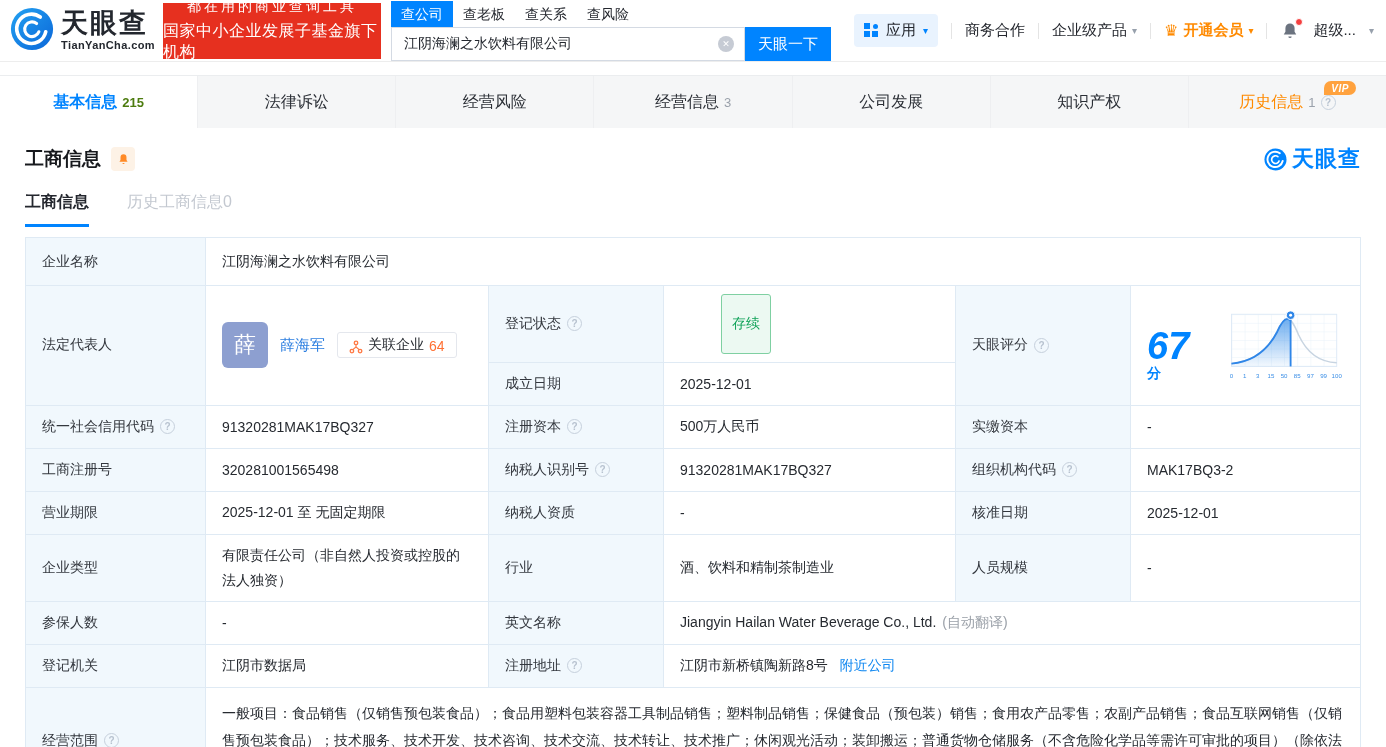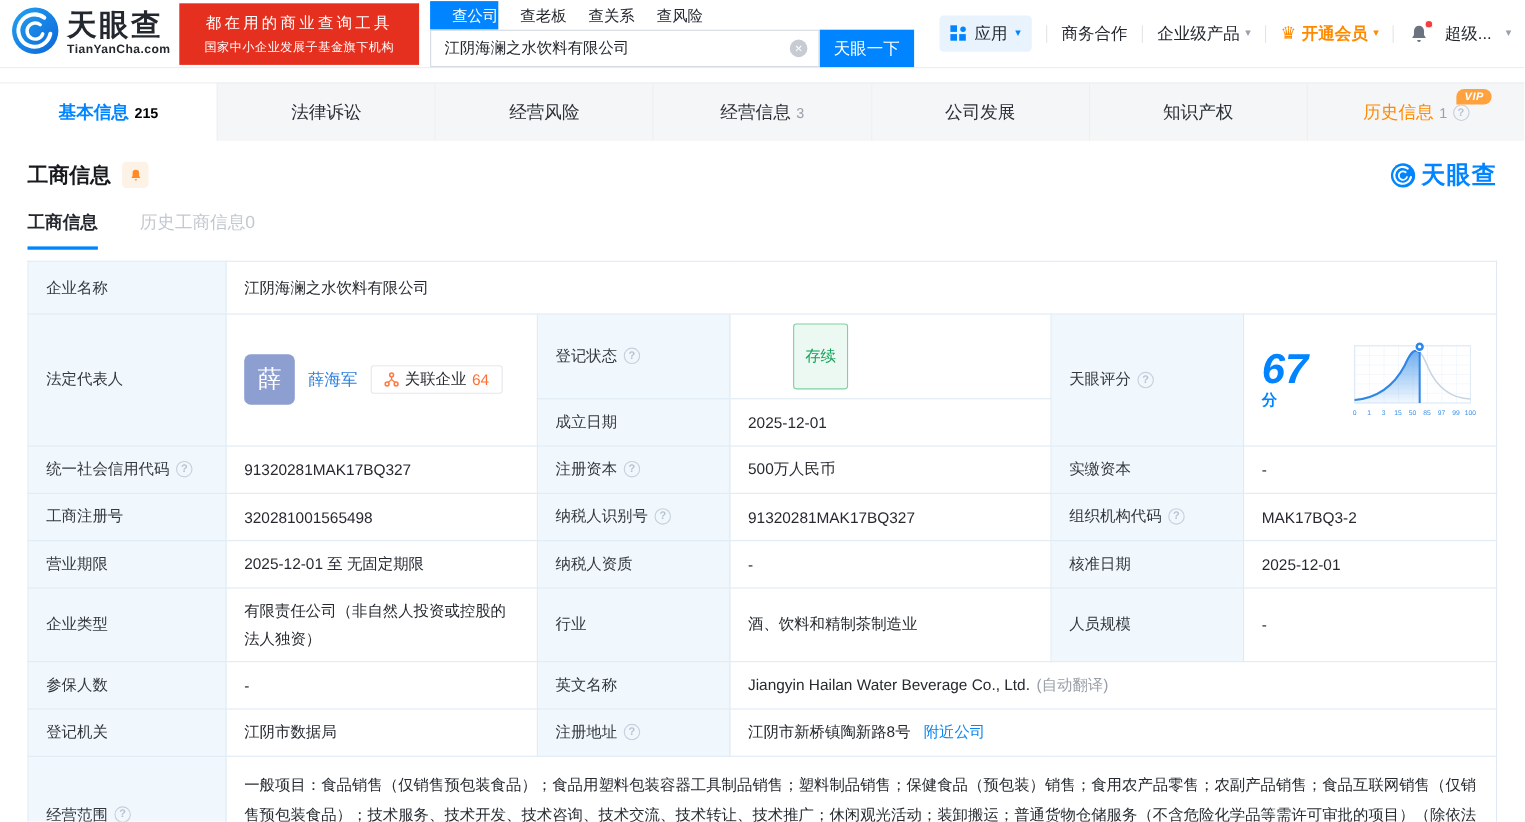--- a/index.html
+++ b/index.html
@@ -9,24 +9,24 @@
   }
   
   .topbar { height:62px; display:flex; align-items:center; padding:0 12px 0 10px; border-bottom:1px solid #ededed; }
   .logo { display:flex; align-items:center; gap:7px; cursor:pointer; }
   .logo-txt { display:flex; flex-direction:column; line-height:1; }
   .logo-name { font-size:27px; font-weight:bold; color:#23272e; letter-spacing:2px; }
   .logo-domain { font-size:11px; font-weight:bold; color:#23272e; margin-top:3px; letter-spacing:.4px; }
   .promo { width:218px; height:56px; margin-left:8px; background:#e6301f; color:#fff;
     display:flex; flex-direction:column; align-items:center; justify-content:center; }
   .promo-l1 { font-size:14px; font-weight:normal; letter-spacing:3px; }
-  .promo-l2 { font-size:11px; letter-spacing:.5px; margin-top:5px; }
+  .promo-l2 { font-size:16px; letter-spacing:.5px; margin-top:5px; }
   .searchwrap { margin-left:10px; width:440px; align-self:stretch; display:flex; flex-direction:column; }
   .stabs { display:flex; height:26px; margin-top:1px; }
-  .stab { width:62px; text-align:right; font-size:14px; line-height:26px; color:#24272e; cursor:pointer; }
+  .stab { width:62px; text-align:center; font-size:14px; line-height:26px; color:#24272e; cursor:pointer; }
   .stab.active { background:#0084ff; color:#fff; }
   .srow { display:flex; height:35px; }
   .sbox { flex:1; border:1px solid #d4dae3; background:#fff; display:flex; align-items:center; position:relative; }
   .sbox input { border:0; outline:0; width:100%; font-size:14px; color:#23272e; padding:0 34px 0 12px; font-family:inherit; background:transparent; }
   .clear-btn { position:absolute; right:10px; width:16px; height:16px; border-radius:50%; background:#c6cbd4;
     color:#fff; font-size:9px; line-height:16px; text-align:center; cursor:pointer; }
   .sbtn { width:86px; background:#0084ff; color:#fff; border:0; font-size:15px; cursor:pointer; font-family:Liberation Sans, sans-serif; }
   .hmenu { margin-left:auto; display:flex; align-items:center; gap:13px; font-size:15px; color:#24272e; white-space:nowrap; }
   .appbtn { background:#e9f3fe; border-radius:4px; padding:7px 10px; display:flex; align-items:center; gap:7px; cursor:pointer; }
   .grid-icon { width:15px; height:15px; display:grid; grid-template-columns:6px 6px; grid-template-rows:6px 6px; gap:2px; }
@@ -41,21 +41,21 @@
   .crown { color:#ff8a00; font-size:16px; line-height:1; }
   .bellwrap { position:relative; cursor:pointer; display:flex; }
   .reddot { position:absolute; top:-3px; right:-3px; width:8px; height:8px; background:#f53f3f; border-radius:50%; border:1px solid #fff; }
   
   .navtabs { margin-top:13px; display:flex; background:#f5f6f7; border-top:1px solid #ebedef; height:53px; }
   .ntab { flex:1; display:flex; align-items:center; justify-content:center; gap:5px; font-size:16px; color:#2b2f36;
     cursor:pointer; border-left:1px solid #eeeff1; position:relative; }
   .ntab:first-child { border-left:0; }
   .ntab.active { background:#fff; color:#0084ff; font-weight:bold; }
   .ncount { font-size:13px; }
-  .ntab.active .ncount { color:#000000; }
+  .ntab.active .ncount { color:#4d7c0f; }
   .ntab .ncount.gray { color:#9aa1ab; font-weight:normal; }
   .ntab.history { color:#ff8a00; }
   .vipbadge { position:absolute; top:5px; right:30px; background:#ffa23e; color:#fff; font-size:10px; font-weight:bold;
     font-style:italic; padding:1.5px 7px; border-radius:7px 7px 7px 0; letter-spacing:.5px; }
   .help { display:inline-block; width:15px; height:15px; border:1px solid #c6d0dc; border-radius:50%; color:#b7c2cf;
     font-size:10px; line-height:13px; text-align:center; font-weight:bold; flex:0 0 auto; }
   
   main { padding:0 25px; }
   .sechead { display:flex; align-items:center; margin-top:16px; }
   .sectitle { font-size:19px; font-weight:bold; color:#17191d; }
@@ -78,26 +78,26 @@
   table { width:1336px; border-collapse:collapse; table-layout:fixed; margin-top:10px; }
   td { border:1px solid #dfeaf4; font-size:14px; color:#262a30; padding:8px 16px; vertical-align:middle; word-break:break-word; }
   td.lbl { background:#f1f8fd; color:#33373e; }
   td.lbl .lblin { display:flex; align-items:center; gap:6px; }
   .status { display:inline-block; border:1px solid #7fd0a2; background:#ecf9f2; color:#12a35a; font-size:14px;
     padding:19px 10px; border-radius:3px; line-height:1.4;margin-left:41px; }
   .repcell { display:flex; align-items:center; gap:12px; }
   .avatar { width:46px; height:46px; border-radius:6px; background:#8d9fd0; color:#fff; font-size:22px;
     display:flex; align-items:center; justify-content:center; cursor:pointer; flex:0 0 auto; }
   .replink { color:#2d7fe0; cursor:pointer; font-size:15px; }
-  .relbadge { display:inline-flex; align-items:center; gap:5px; border:1px solid #e4e7ed; border-radius:3px;
+  .relbadge { display:inline-flex; align-items:flex-end; gap:5px; border:1px solid #e4e7ed; border-radius:3px;
     padding:3px 11px; cursor:pointer; background:#fff; }
   .relcount { color:#ff6f32; }
   .link { color:#0b85f0; cursor:pointer; }
   .note { color:#9aa0a8; margin-left:6px;text-align:center; }
-  .scorecell { display:flex; align-items:center; gap:24px; }
+  .scorecell { display:flex; align-items:flex-end; gap:24px; }
   .scorenum { font-size:38px; font-weight:bold; font-style:italic; color:#0084ff; line-height:1; }
   .scoreunit { font-size:14px; color:#0084ff; font-weight:bold; }
   .scopecell { line-height:1.95; padding:12px 18px 12px 16px; }
 </style>
 </head>
 <body>
 
 <header class="topbar">
   <div class="logo">
     <span>

